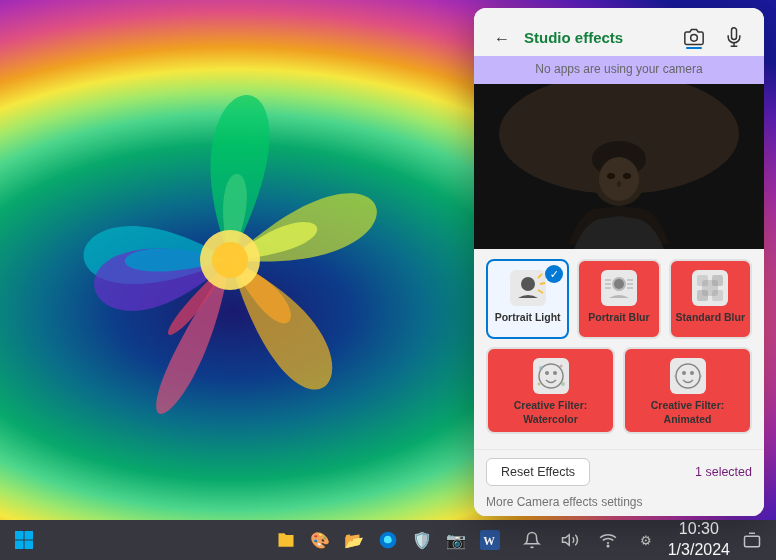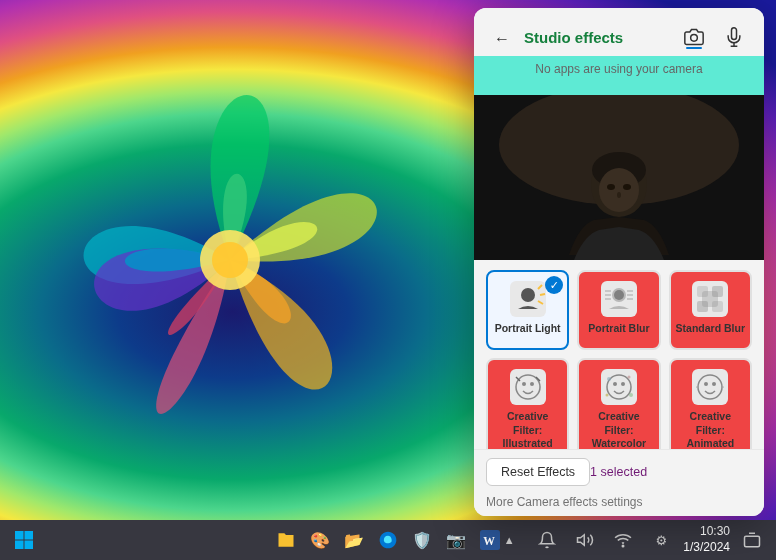--- a/index.html
+++ b/index.html
@@ -60,23 +60,23 @@
       height: 32px;
       border-radius: 6px;
       display: flex;
       align-items: center;
       justify-content: center;
       font-size: 18px;
       cursor: pointer;
       transition: background 0.15s;
     }
     .taskbar-time {
-      font-size: 12px;
+      font-size: 16px;
       color: #fff;
-      text-align: right;
+      text-align: center;
       line-height: 1.3;
     }
 
     
     .panel {
       position: absolute;
       top: 8px;
       right: 12px;
       width: 290px;
       height: 508px;
@@ -144,22 +144,22 @@
       width: 16px;
       height: 2px;
       background: #0078d4;
       border-radius: 2px;
     }
 
     .panel-subtitle {
       font-size: 12px;
       color: #666;
       text-align: center;
-      padding: 6px 14px 19px;
-      background: #5eead4;
+      padding: 6px 14px 8px;
+      background: #c4b5fd;
     }
 
     
     .camera-preview {
       margin: 0;
       width: 100%;
       height: 165px;
       background: #1a1a1a;
       position: relative;
       overflow: hidden;
@@ -229,21 +229,21 @@
 
     
     .panel-bottom {
       padding: 8px 12px 6px;
       background: #f3f3f3;
       border-top: 1px solid #e8e8e8;
     }
     .panel-bottom-row {
       display: flex;
       align-items: center;
-      justify-content: flex-start;
+      justify-content: space-between;
       margin-bottom: 6px;
     }
     .reset-btn {
       border: 1.5px solid #ccc;
       background: #fff;
       border-radius: 6px;
       padding: 6px 14px;
       font-size: 12.5px;
       color: #333;
       cursor: pointer;
@@ -398,35 +398,20 @@
             <rect x="20" y="20" width="11" height="11" rx="2" fill="#aaa" opacity="0.4"></rect>
             <rect x="10" y="10" width="16" height="16" rx="3" fill="#888" opacity="0.3"></rect>
           </svg>
         </div>
         <span class="effect-label">Standard Blur</span>
       </div>
     </div>
 
     <div class="effects-row">
 
-      <div class="effect-card">
-        <div class="effect-icon">
-          <svg width="36" height="36" viewBox="0 0 36 36">
-            <rect width="36" height="36" rx="6" fill="#e8e8e8"></rect>
-
-            <circle cx="18" cy="18" r="12" fill="none" stroke="#888" stroke-width="1.5"></circle>
-            <circle cx="14" cy="15" r="2" fill="#888"></circle>
-            <circle cx="22" cy="15" r="2" fill="#888"></circle>
-            <path d="M13 22 Q18 27 23 22" fill="none" stroke="#888" stroke-width="1.5"></path>
-            <path d="M6 8 L10 12" stroke="#666" stroke-width="1.5"></path>
-            <path d="M26 8 L30 12" stroke="#666" stroke-width="1.5"></path>
-          </svg>
-        </div>
-        <span class="effect-label">Creative Filter: Illustrated</span>
-      </div>
 
       <div class="effect-card">
         <div class="effect-icon">
           <svg width="36" height="36" viewBox="0 0 36 36">
             <rect width="36" height="36" rx="6" fill="#e8e8e8"></rect>
             <circle cx="18" cy="18" r="12" fill="none" stroke="#888" stroke-width="1.5"></circle>
             <circle cx="14" cy="15" r="2" fill="#888"></circle>
             <circle cx="22" cy="15" r="2" fill="#888"></circle>
             <path d="M13 22 Q18 27 23 22" fill="none" stroke="#888" stroke-width="1.5"></path>
 

